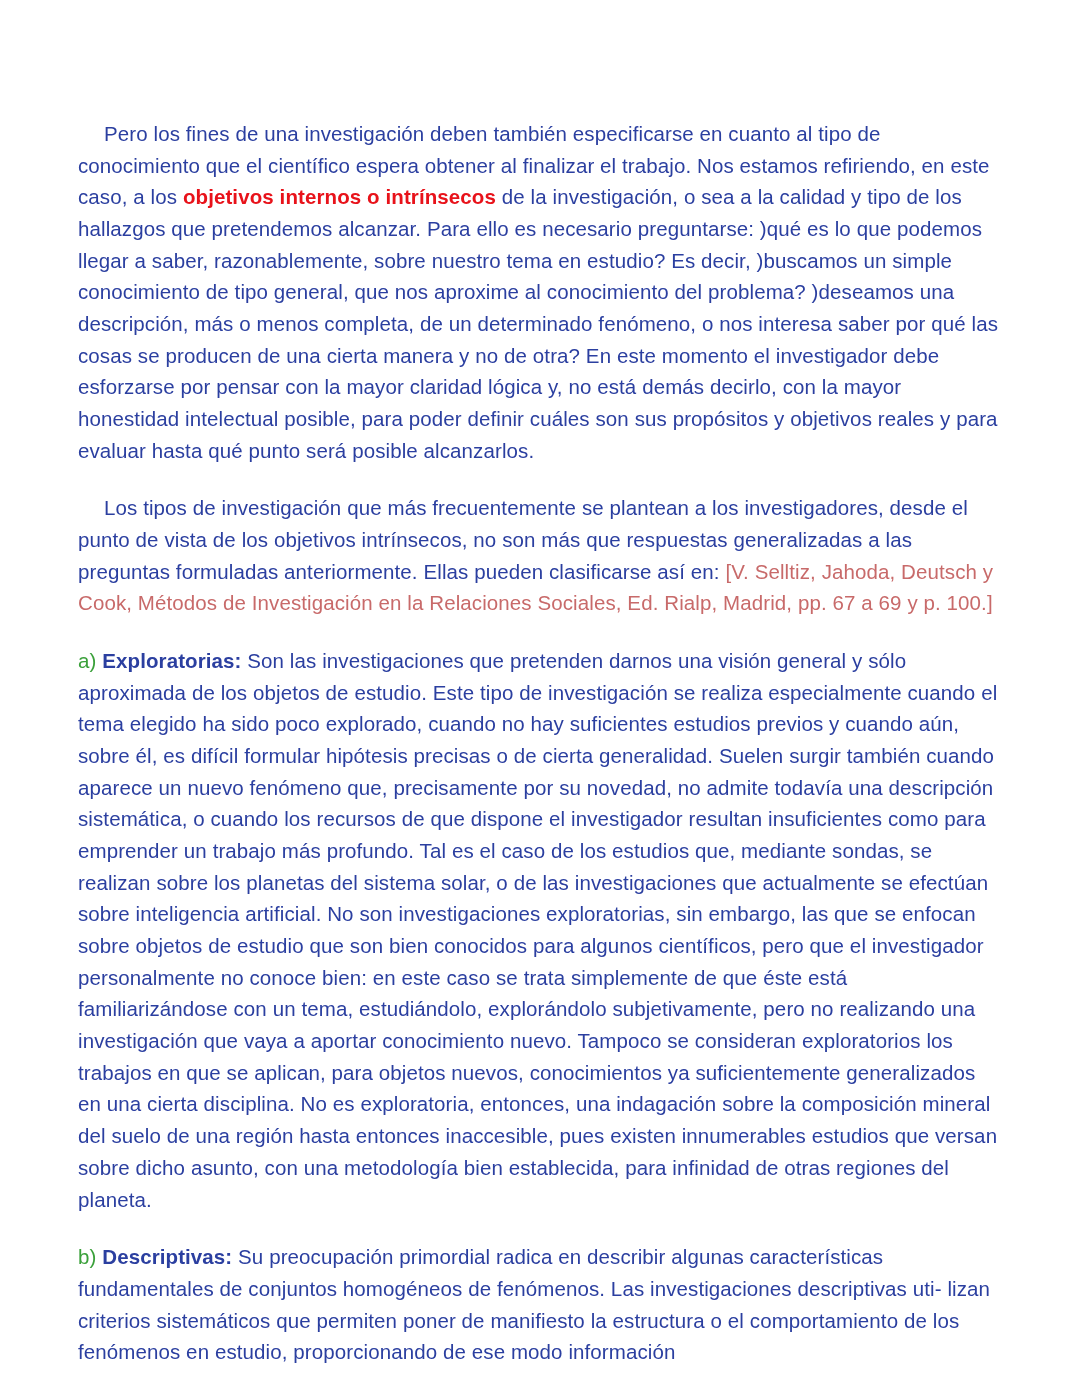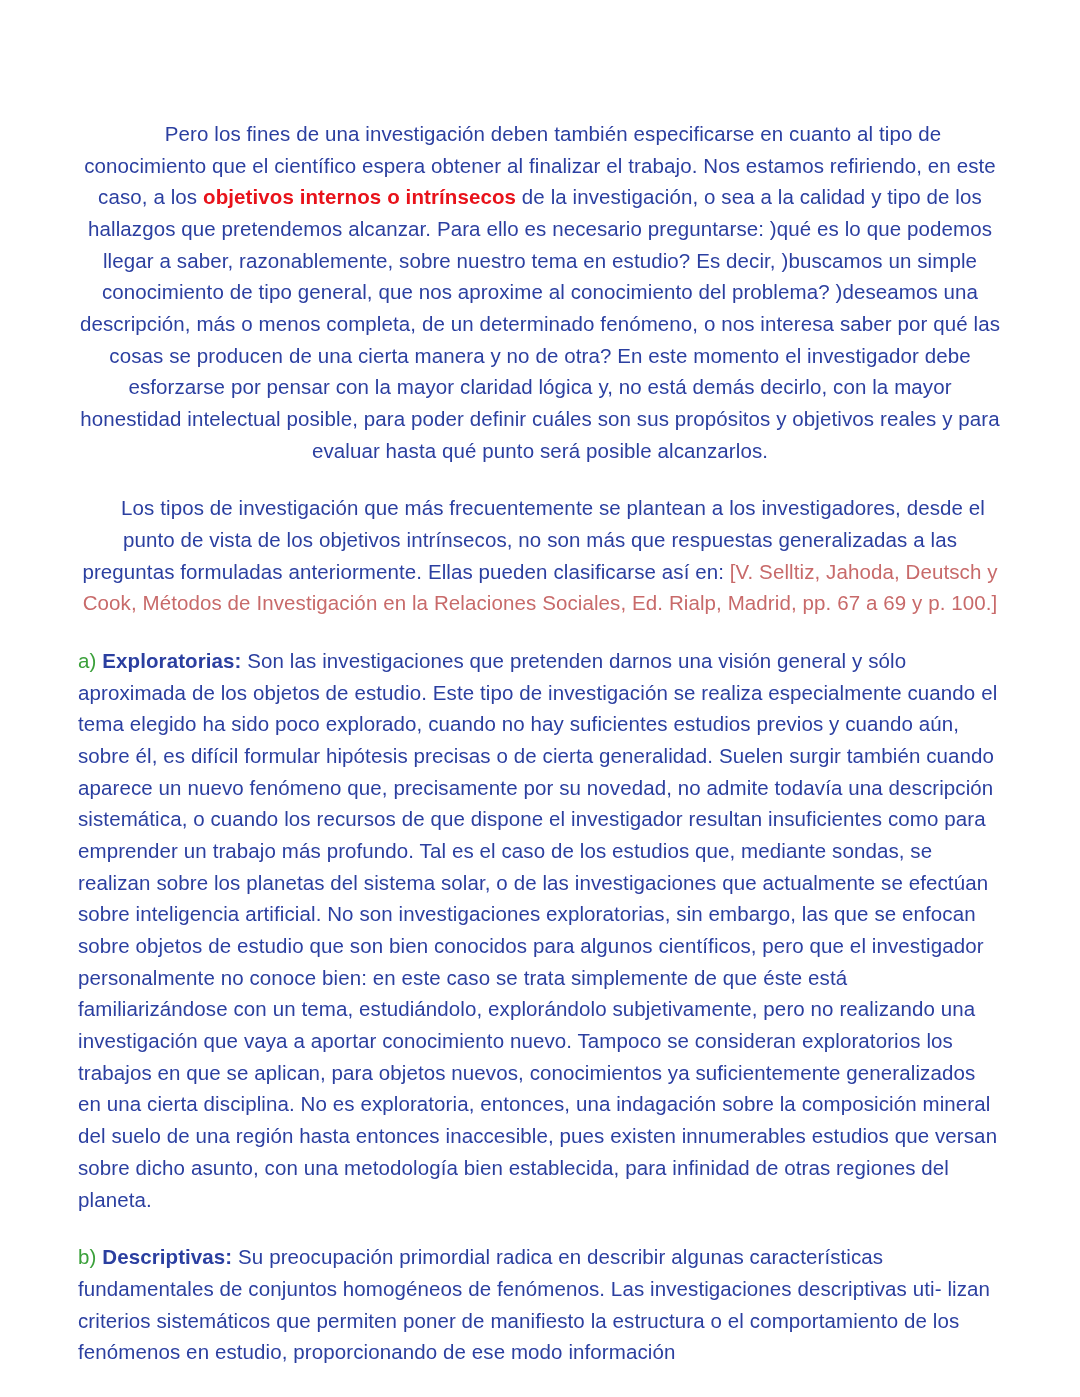--- a/index.html
+++ b/index.html
@@ -22,21 +22,20 @@
   .para {
     font-size: 20.5px;
     line-height: 1.545;
     color: #2b3fa0;
     margin: 0 0 26px 0;
     text-align: left;
     letter-spacing: 0.1px;
   }
   .para.indent {
     text-indent: 26px;
-    text-align: center;
   }
   .para:last-child {
     margin-bottom: 16px;
   }
   .red-bold {
     color: #e8121a;
     font-weight: bold;
   }
   .ref {
     color: #c86a6a;

